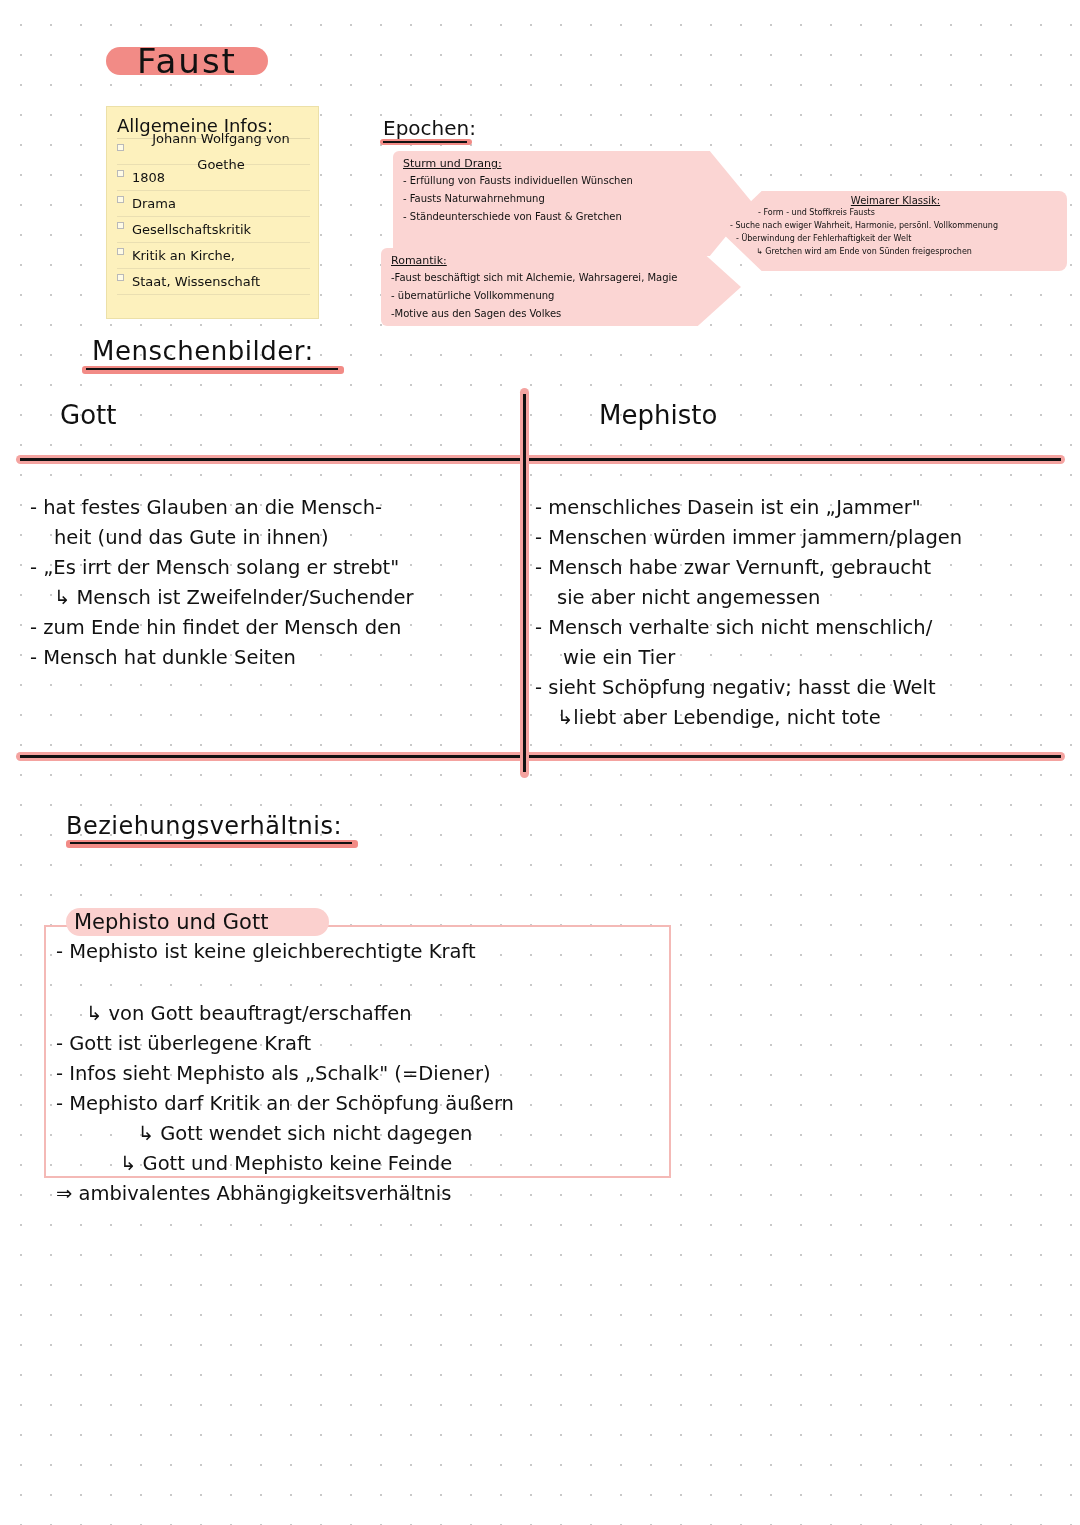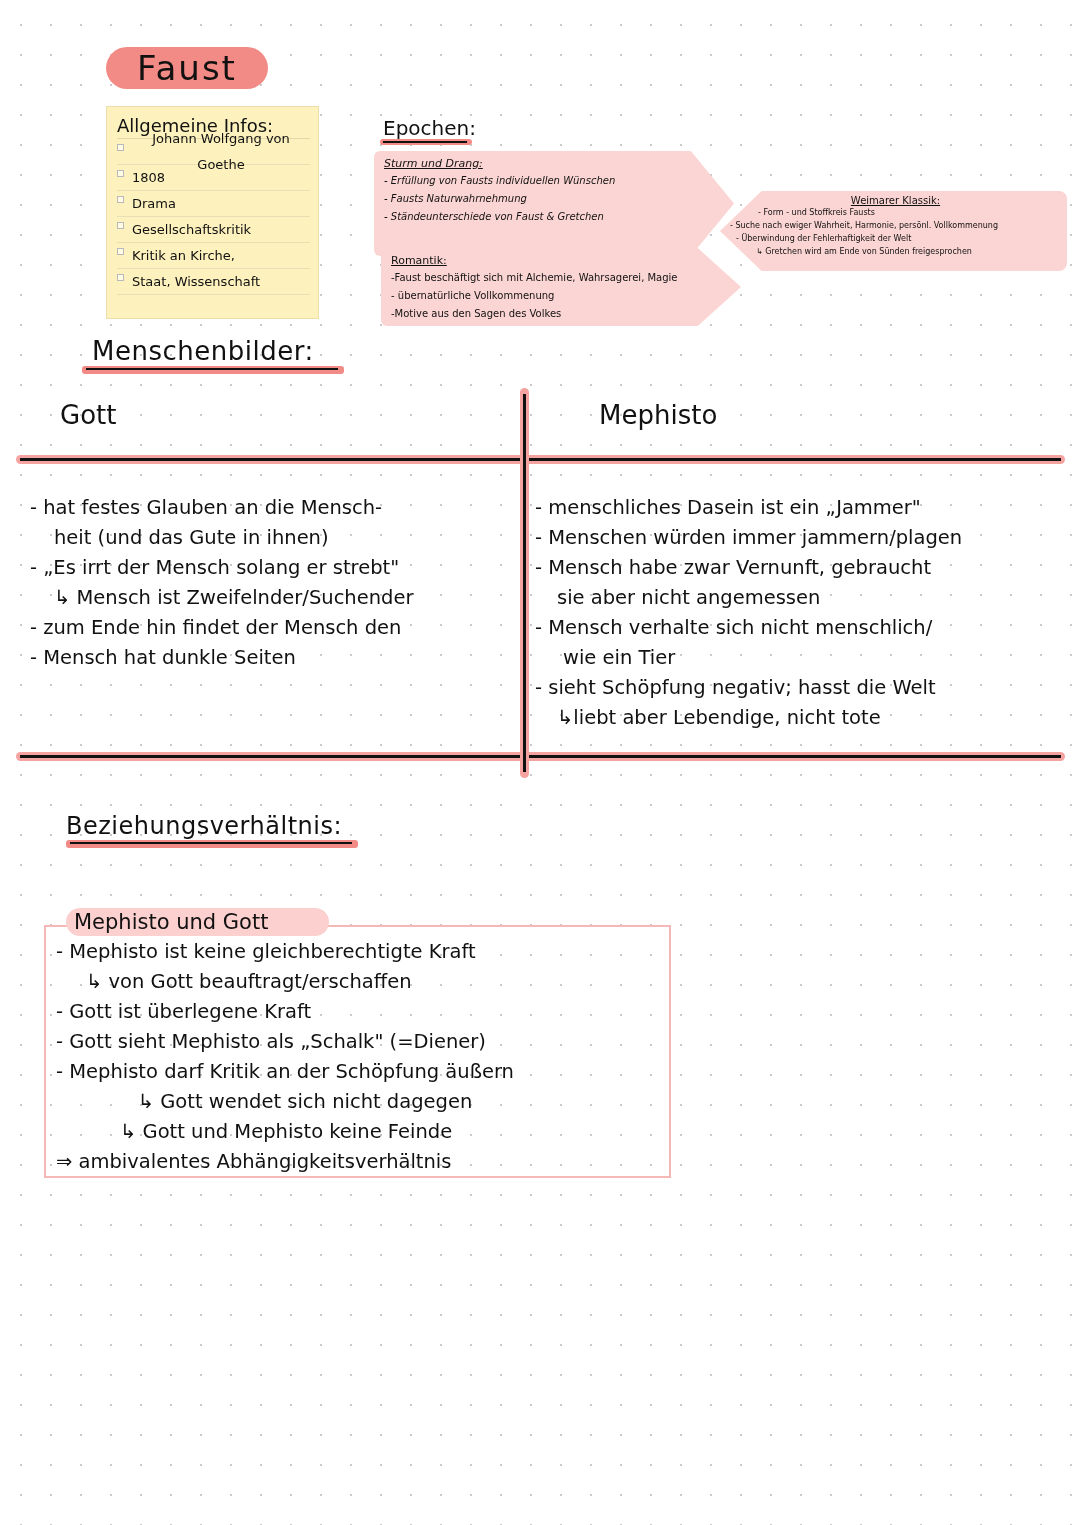--- a/index.html
+++ b/index.html
@@ -12,21 +12,21 @@
       background-position: 6px 10px;
       font-family: "DejaVu Sans", sans-serif;
       color: #111111;
       overflow: hidden;
     }
     .hand { font-family: "DejaVu Sans", sans-serif; color: #111; }
     .abs { position: absolute; }
 
     
     .title-pill {
-      left: 106px; top: 47px; width: 162px; height: 42px;
+      left: 106px; top: 47px; width: 162px; height: 28px;
       background: #f28b86; border-radius: 21px;
       display: flex; align-items: center; justify-content: center;
     }
     .title-pill span { font-size: 34px; letter-spacing: 2px; font-weight: 400; }
 
     
     .sticky {
       left: 106px; top: 106px; width: 213px; height: 213px;
       background: #fdf1bd; border: 1px solid #ece0a8;
       padding: 8px 8px 0 10px;
@@ -46,21 +46,21 @@
     }
     .hl-line { position: absolute; height: 2px; background: #111; }
 
     .arrow-box {
       background: #fbd5d3;
       clip-path: polygon(0 0, 88% 0, 100% 50%, 88% 100%, 0 100%);
       padding: 6px 10px;
     }
     .arrow-box h4 { font-size: 11px; font-weight: 400; text-decoration: underline; margin-bottom: 2px; }
     .arrow-box p { font-size: 10px; line-height: 18px; white-space: nowrap; }
-    .box-sturm { left: 374px; top: 151px; width: 360px; height: 105px; border-radius: 6px 0 0 6px; font-style: italic; }
+    .box-sturm { left: 393px; top: 151px; width: 360px; height: 105px; border-radius: 6px 0 0 6px; }
     .box-roman { left: 381px; top: 248px; width: 360px; height: 78px; border-radius: 6px 0 0 6px; }
     .box-weimar {
       left: 720px; top: 191px; width: 347px; height: 80px;
       background: #fbd5d3; border-radius: 8px;
       clip-path: polygon(12% 0, 100% 0, 100% 100%, 12% 100%, 0 50%);
       padding: 4px 26px 0 10px;
     }
     .box-weimar h4 { font-size: 10px; font-weight: 400; text-decoration: underline; text-align: center; margin-left: 20px; }
     .box-weimar p { font-size: 8px; line-height: 13px; white-space: nowrap; }
 
@@ -195,20 +195,20 @@
 <div class="hl-underline" style="left:66px; top:840px; width:292px; height:8px;"></div>
 <div class="hl-line" style="left:70px; top:842px; width:282px;"></div>
 <div class="abs section-heading hand" style="left:66px; top:812px; font-size:24px;">Beziehungsverhältnis:</div>
 
 <div class="abs rel-box"></div>
 <div class="abs rel-pill">
   <span class="hand">Mephisto und Gott</span>
 </div>
 <div class="abs rel-text hand" style="left:56px; top:937px;">
   <div>- Mephisto ist keine gleichberechtigte Kraft</div>
-  <div style="padding-left:30px;">  ↳ von Gott beauftragt/erschaffen</div>
+  <div style="padding-left:30px;margin-top:32px;">  ↳ von Gott beauftragt/erschaffen</div>
   <div>- Gott ist überlegene Kraft</div>
-  <div>- Gott sieht Mephisto als „Schalk" (=Diener)</div>
+  <div>- Infos sieht Mephisto als „Schalk" (=Diener)</div>
   <div>- Mephisto darf Kritik an der Schöpfung äußern</div>
   <div style="padding-left:40px;text-align:center;">   ↳ Gott wendet sich nicht dagegen</div>
   <div style="padding-left:64px;">     ↳ Gott und Mephisto keine Feinde</div>
   <div>⇒ ambivalentes Abhängigkeitsverhältnis</div>
 </div>
 
 </body></html>

